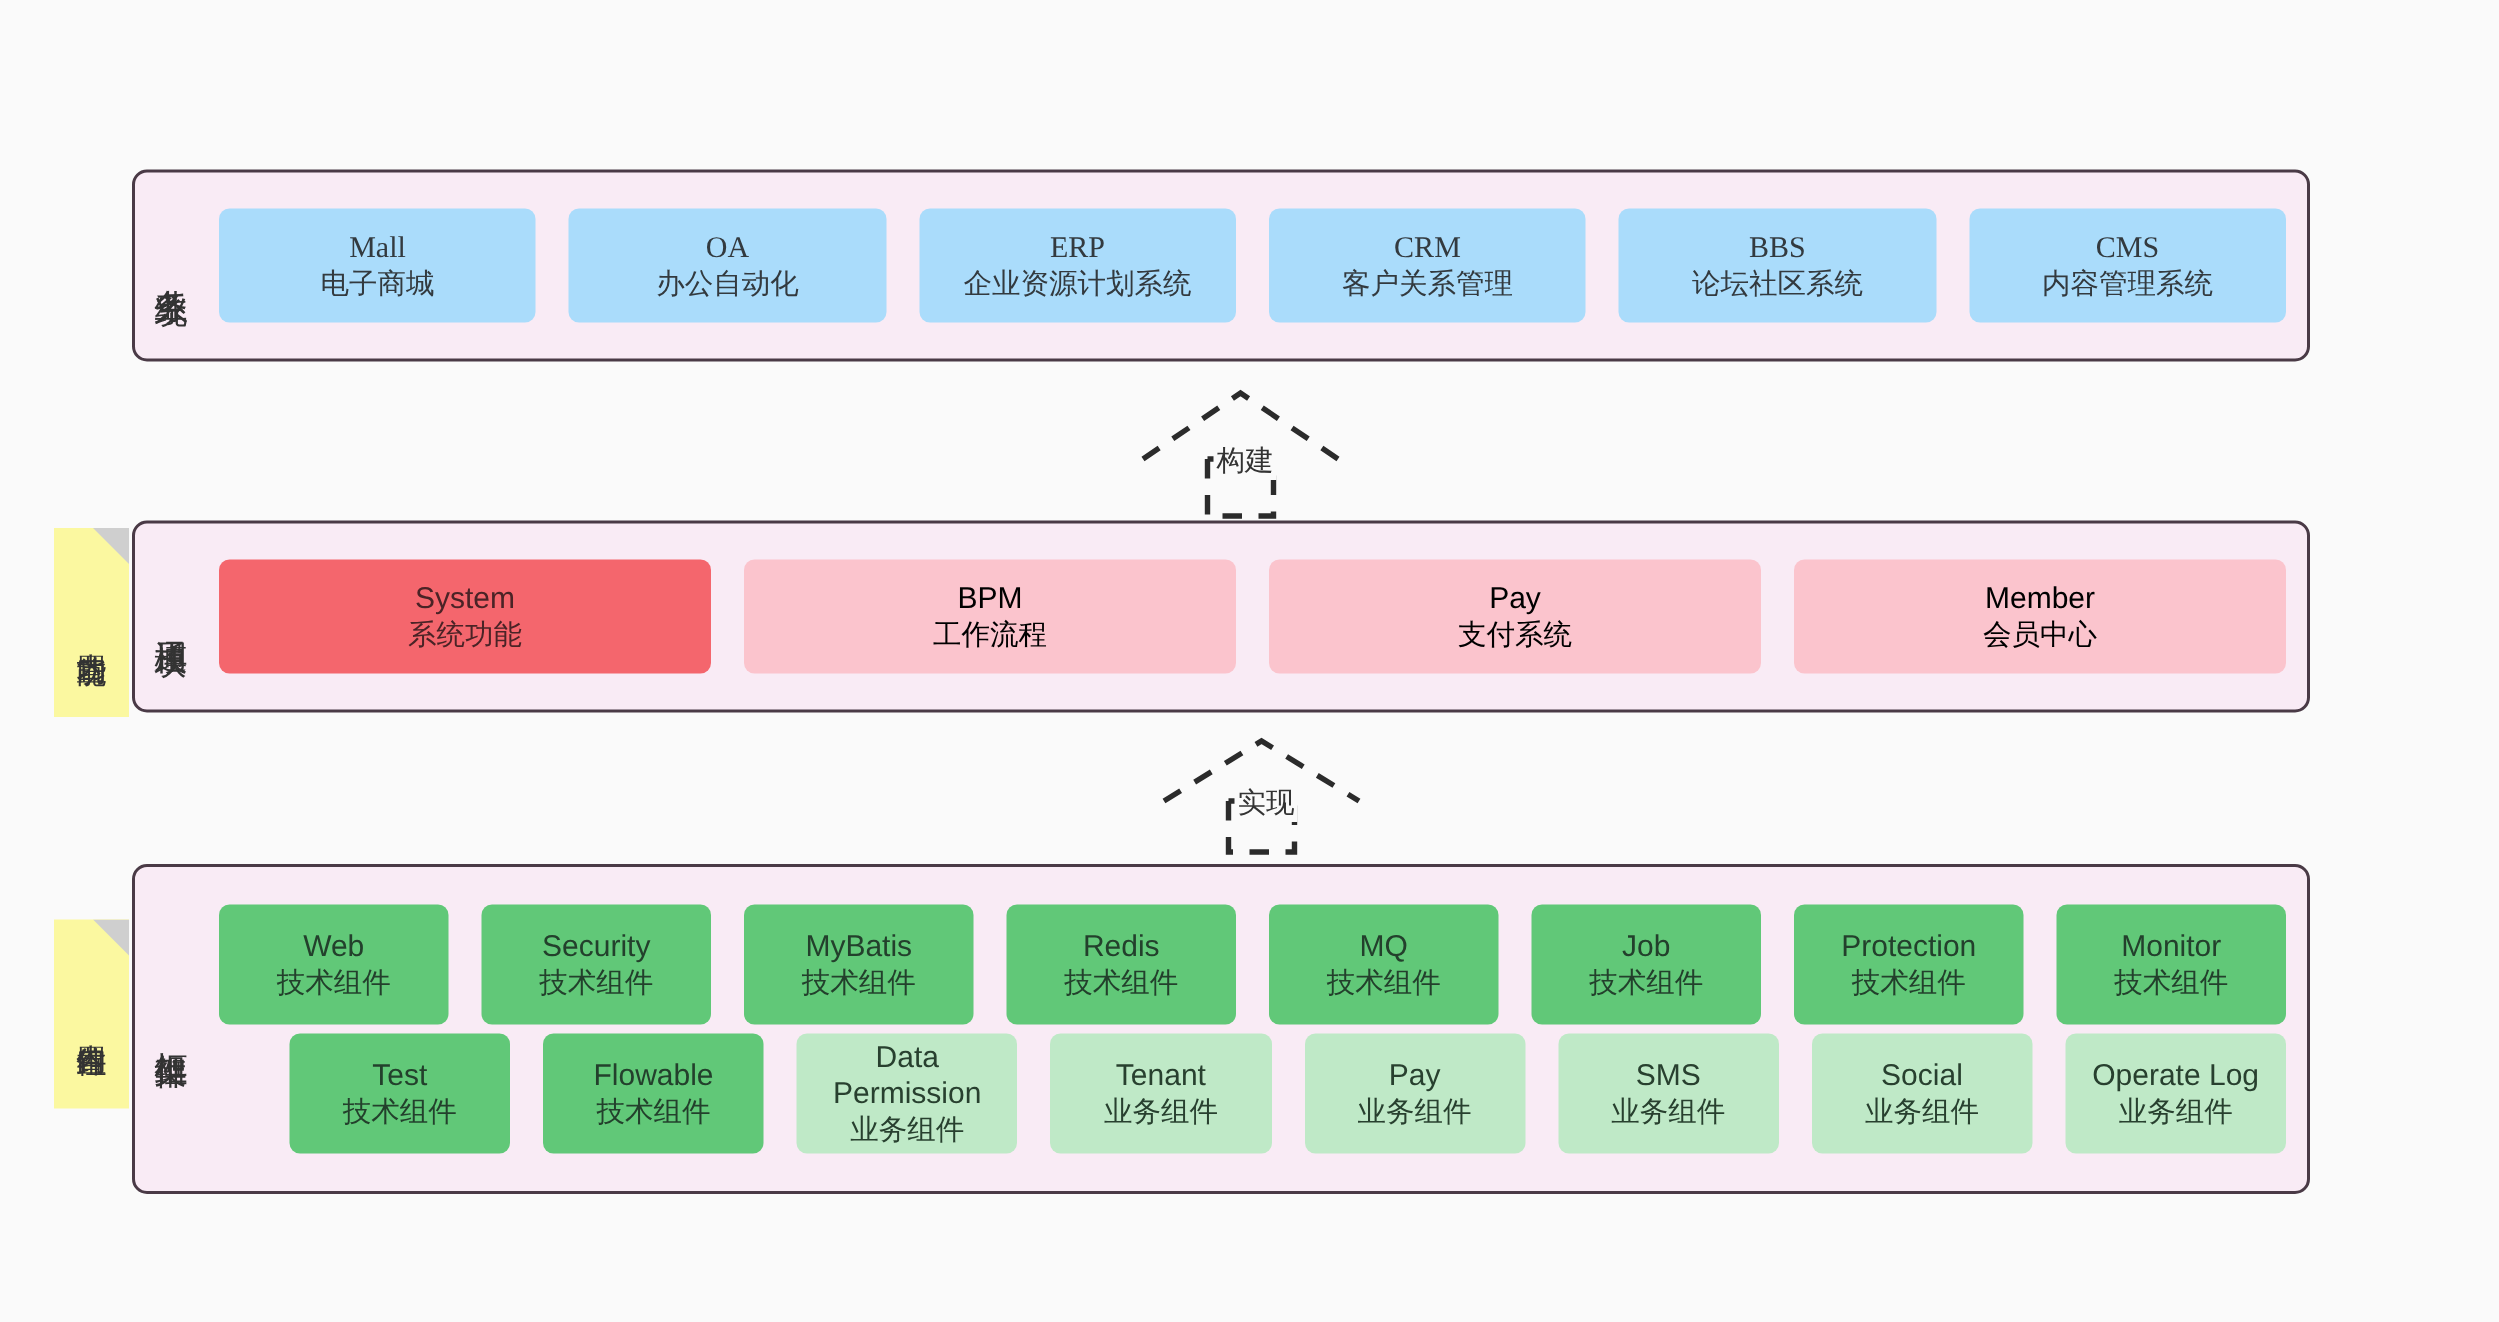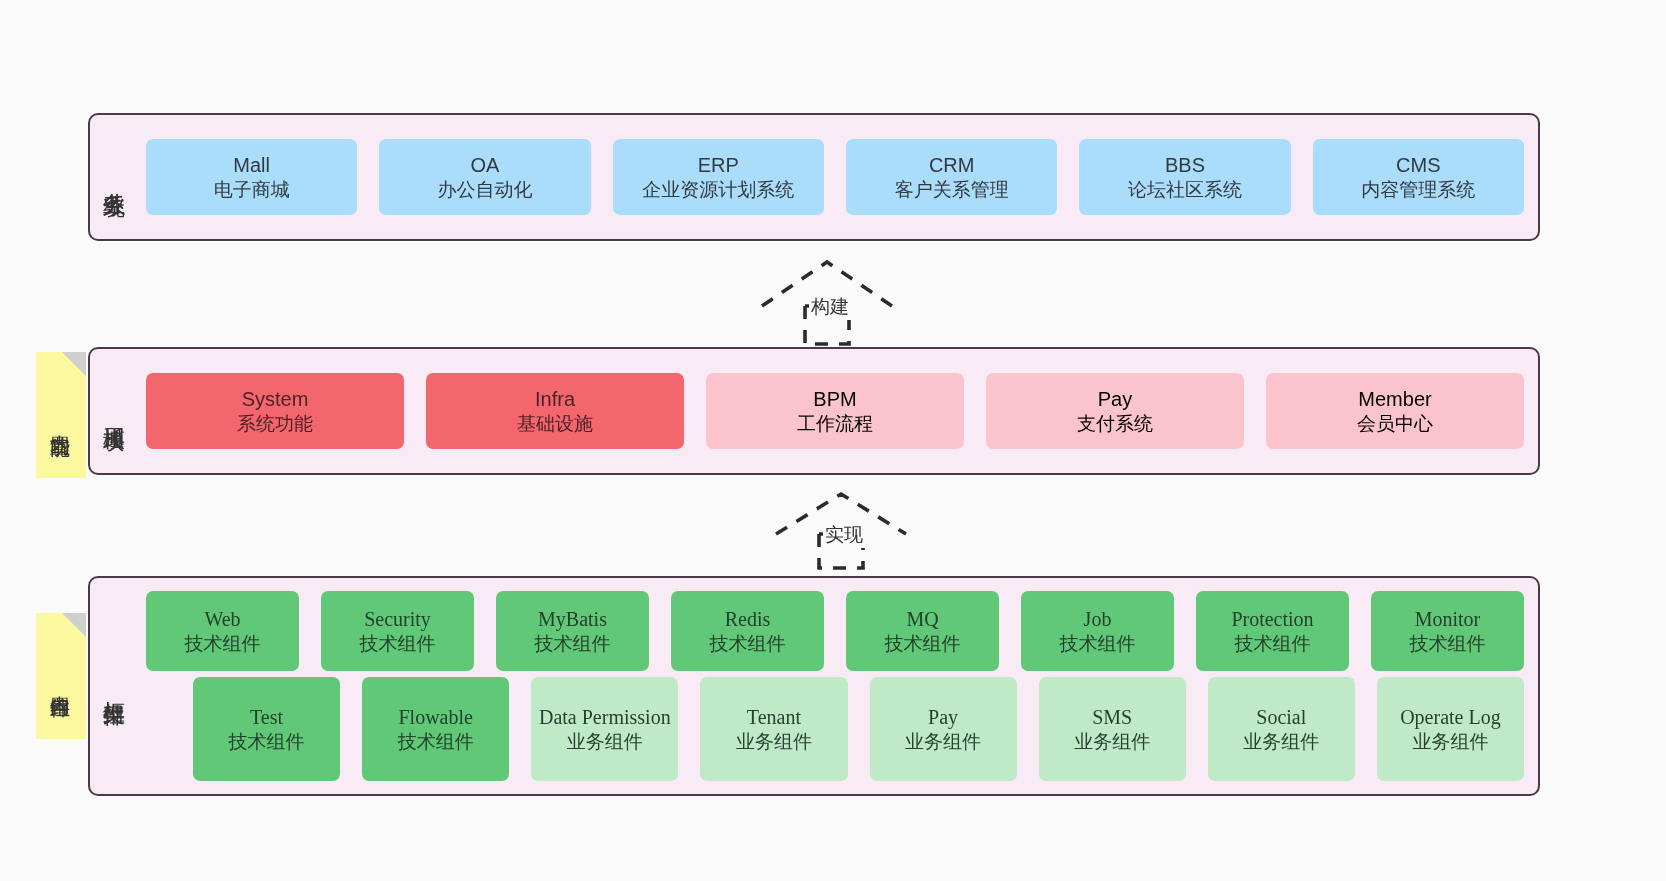--- a/index.html
+++ b/index.html
@@ -58,21 +58,21 @@
     flex-direction:column;
     align-items:center;
     justify-content:center;
     text-align:center;
     box-sizing:border-box;
     padding:4px 6px;
     line-height:1.22;
   }
   .box .t1{font-size:20px;color:#2f3d35;}
   .box .t2{font-size:19px;color:#2f3d35;}
-  .blue   {background:#aadcfb;}
+  .blue   {background:#aadcfb;font-family:Liberation Serif, serif;}
   .blue .t1,.blue .t2{color:#333a3f;}
   .red    {background:#f4666d;}
   .red .t1,.red .t2{color:#4a2326;}
   .pink   {background:#fbc4cd;}
   .pink .t1,.pink .t2{color:#000000;}
   .green  {background:#61c878;}
   .green .t1,.green .t2{color:#23402c;}
   .lgreen {background:#bfe9c7;}
   .lgreen .t1,.lgreen .t2{color:#28402f;}
 
@@ -163,24 +163,20 @@
   </div>
 
   <div class="panel" style="left:88px;top:347px;width:1452px;height:128px;">
     <div class="panel-label">通用模块</div>
     <div class="panel-body">
       <div class="row" style="height:76px;">
         <div class="box red">
           <span class="t1">System</span>
           <span class="t2">系统功能</span>
         </div>
-        <div class="box red">
-          <span class="t1">Infra</span>
-          <span class="t2">基础设施</span>
-        </div>
         <div class="box pink">
           <span class="t1">BPM</span>
           <span class="t2">工作流程</span>
         </div>
         <div class="box pink">
           <span class="t1">Pay</span>
           <span class="t2">支付系统</span>
         </div>
         <div class="box pink">
           <span class="t1">Member</span>
@@ -198,21 +194,21 @@
     </svg>
     <span class="arrow-label" style="left:52px;top:30px;">实现</span>
   </div>
 
   <div class="note" style="left:36px;top:613px;width:50px;height:126px;">
     <span class="note-txt">内置组件</span>
   </div>
 
   <div class="panel" style="left:88px;top:576px;width:1452px;height:220px;">
     <div class="panel-label">框架组件</div>
-    <div class="panel-body" style="gap:6px;font-family:Liberation Serif, serif;">
+    <div class="panel-body" style="gap:6px;">
 
       <div class="row" style="height:80px;">
         <div class="box green">
           <span class="t1">Web</span>
           <span class="t2">技术组件</span>
         </div>
         <div class="box green">
           <span class="t1">Security</span>
           <span class="t2">技术组件</span>
         </div>
@@ -235,21 +231,21 @@
         <div class="box green">
           <span class="t1">Protection</span>
           <span class="t2">技术组件</span>
         </div>
         <div class="box green">
           <span class="t1">Monitor</span>
           <span class="t2">技术组件</span>
         </div>
       </div>
 
-      <div class="row" style="height:104px;margin-left:47px;">
+      <div class="row" style="height:80px;margin-left:47px;">
         <div class="box green">
           <span class="t1">Test</span>
           <span class="t2">技术组件</span>
         </div>
         <div class="box green">
           <span class="t1">Flowable</span>
           <span class="t2">技术组件</span>
         </div>
         <div class="box lgreen">
           <span class="t1">Data Permission</span>

